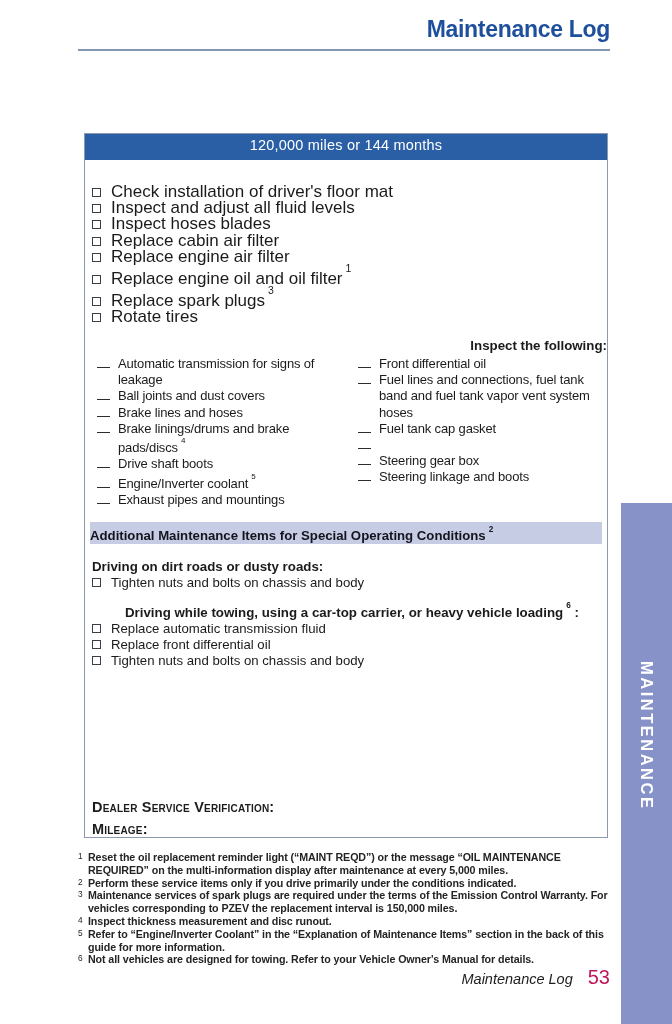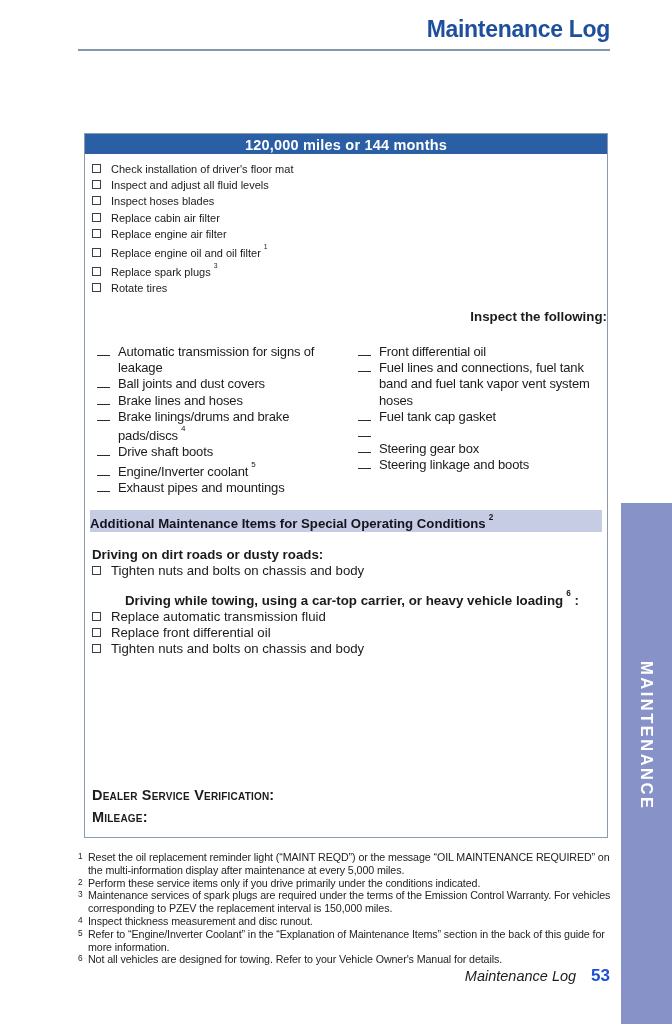--- a/index.html
+++ b/index.html
@@ -15,34 +15,34 @@
     text-align:right; font-size:23px; font-weight:bold; letter-spacing:-0.3px;
     color:var(--title_blue); line-height:30px;
   }
   .header-rule { margin-top:5px; height:2px; background:var(--rule_gray); }
   
   .log-box {
     position:absolute; left:84px; top:133px; width:524px; height:705px;
     border:1px solid #8c9ab0; background:#fff;
   }
   .box-bar {
-    height:20px; background:var(--bar_blue); color:#ffffff;
-    font-size:14.5px; font-weight:bold; text-align:center; line-height:23px;
+    height:26px; background:var(--bar_blue); color:#ffffff;
+    font-size:14.5px; font-weight:normal; text-align:center; line-height:23px;
     letter-spacing:0.2px;
   }
   ul { list-style:none; }
-  .checklist { margin-top:7px; padding-left:7px; font-size:11px; line-height:16.2px; }
+  .checklist { margin-top:24px; padding-left:7px; font-size:17px; line-height:16.2px; }
   .cb {
     display:inline-block; width:9px; height:9px;
     border:1.2px solid #39404a; margin-right:10px; background:#fff;
   }
   sup { font-size:0.62em; position:relative; top:-0.45em; margin-left:3px; }
   sup:empty { display:none; }
   .inspect-heading { margin:13px 0 0 7px; font-size:13.3px; font-weight:bold;text-align:right; }
-  .inspect-cols { display:flex; margin-top:20px; padding-left:7px; }
+  .inspect-cols { display:flex; margin-top:3px; padding-left:7px; }
   .col-left  { width:261px; }
   .col-right { width:254px; }
   .inspect { font-size:13px; line-height:16.2px; letter-spacing:-0.15px; }
   .inspect li { padding-left:26px; text-indent:-21px; }
   .dash {
     display:inline-block; width:13px; height:0.85em;
     border-bottom:1.3px solid #2c2c2c; margin-right:8px;
   }
   .additional-bar {
     margin:14px 0 0 5px; width:512px; height:22px; line-height:22px;
@@ -59,28 +59,28 @@
   }
   .sc-label.date    { margin-top:15px; }
   .sc-label.mileage { margin-top:5px; }
   
   .footnotes {
     position:absolute; left:78px; top:851px; width:538px;
     font-size:10.7px; line-height:12.8px; color:#242424; letter-spacing:-0.1px;
   }
   .fn { display:flex; }
   .fn sup { flex:none; width:10px; top:-1px; margin:0; font-size:8.3px; }
-  .fn .fn-text { flex:1; }
+  .fn .fn-text { flex:1;font-weight:bold; }
   
   .page-footer {
     position:absolute; right:62px; top:966px; width:400px;
     text-align:right; white-space:nowrap;
   }
   .footer-label { font-style:italic; font-size:14.5px; color:#1d1d1d; }
-  .footer-page  { font-weight:bold; font-size:17px; margin-left:15px; color:#1d4ed8; }
+  .footer-page  { font-weight:normal; font-size:20px; margin-left:15px; color:#be185d; }
   
   .side-tab {
     position:absolute; left:621px; top:503px; width:51px; height:521px;
     background:var(--tab_periwinkle); display:flex; justify-content:center;
   }
   .side-tab span {
     writing-mode:vertical-rl; margin-top:158px;
     color:#ffffff; font-weight:bold; font-size:16.5px; letter-spacing:2.5px;
   }
 </style>

